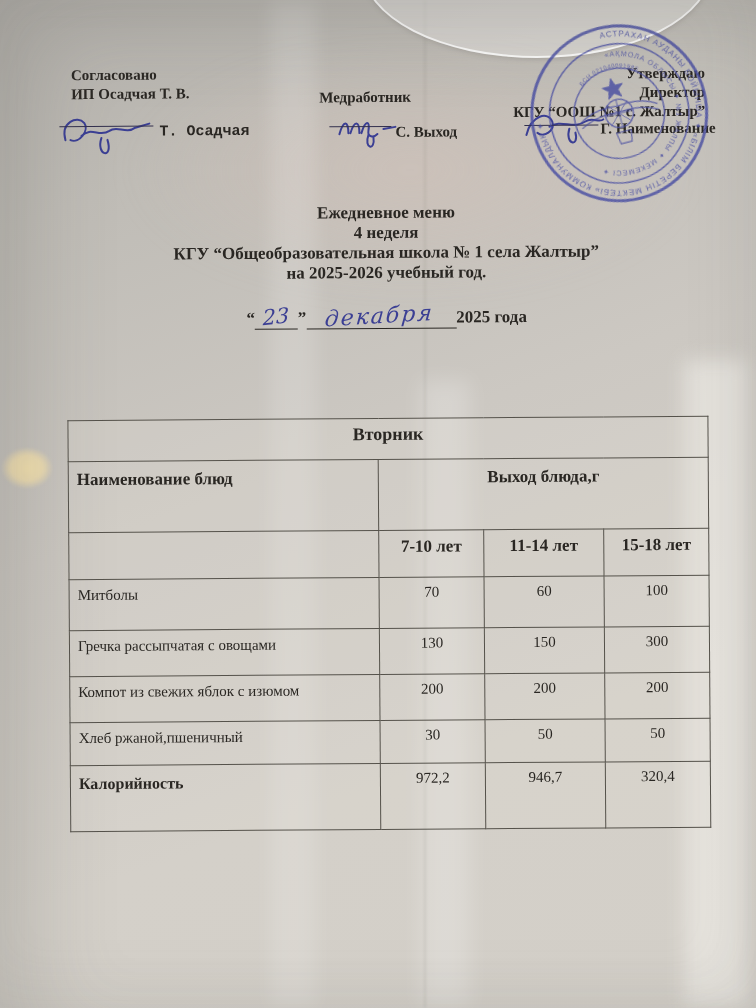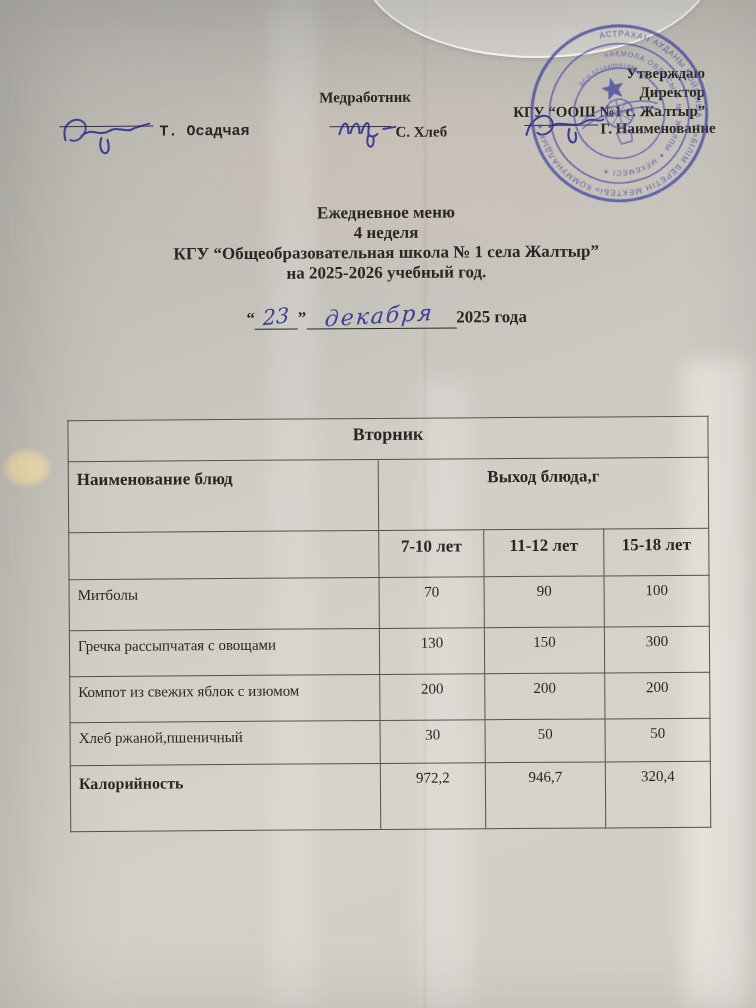--- a/index.html
+++ b/index.html
@@ -71,37 +71,41 @@
   <div class="overlay tint-pink"></div>
   <div class="overlay streak1"></div>
   <div class="overlay streak2"></div>
   <div class="overlay streak3"></div>
   <div class="overlay crease"></div>
   <div class="overlay warm-blob"></div>
   <div class="overlay glass-circle"></div>
 
   <div class="content">
 
+    <div class="approve approve-left">
+      <div>Согласовано</div>
+      <div>ИП Осадчая Т. В.</div>
+    </div>
     <svg class="sig-svg" style="left:60px;top:110px;width:100px;height:48px" viewBox="0 0 100 48">
       <path d="M8,28 C3,10 20,3 27,11 C32,18 22,32 13,28 M24,24 C34,14 42,26 52,19 C60,13 68,23 78,16 L92,12"></path>
       <path d="M44,26 C38,44 56,48 50,28"></path>
     </svg>
     <div class="sig-underline" style="left:62px;top:124px;width:94px;"></div>
     <div class="sig-name" style="left:162px;top:122px;font-family:Liberation Mono, monospace;">Т. Осадчая</div>
 
     <div class="approve approve-mid">
       <div>Медработник</div>
     </div>
     <svg class="sig-svg" style="left:338px;top:110px;width:66px;height:40px" viewBox="0 0 66 40">
       <path d="M4,24 C8,10 13,10 13,23 M15,23 C19,10 24,10 24,23 M26,23 C30,10 35,10 33,21 C32,27 38,28 42,24"></path>
       <path d="M33,25 C28,38 40,42 38,27"></path>
       <path d="M48,19 L60,17"></path>
     </svg>
     <div class="sig-underline" style="left:332px;top:126px;width:62px;"></div>
-    <div class="sig-name" style="left:398px;top:124px;">С. Хлеб</div>
+    <div class="sig-name" style="left:398px;top:124px;">С. Выход</div>
 
     <div class="approve approve-right">
       <div>Утверждаю</div>
       <div>Директор</div>
       <div>КГУ “ООШ №1 с. Жалтыр”</div>
     </div>
     <svg class="sig-svg" style="left:524px;top:108px;width:86px;height:42px" viewBox="0 0 86 42">
       <path d="M5,28 C10,8 27,4 31,15 C34,24 22,31 16,26 M28,20 C40,12 52,23 64,15 C71,10 78,17 82,13"></path>
       <path d="M48,22 C43,38 58,41 54,26"></path>
     </svg>
@@ -158,27 +162,27 @@
           <tr style="height:41px">
         <td colspan="4" class="c-day">Вторник</td>
       </tr>
       <tr style="height:71px">
         <td class="c-h">Наименование блюд</td>
         <td colspan="3" class="c-hc">Выход блюда,г</td>
       </tr>
       <tr style="height:47px">
         <td></td>
         <td class="c-age">7-10 лет</td>
-        <td class="c-age">11-12 лет</td>
+        <td class="c-age">11-14 лет</td>
         <td class="c-age">15-18 лет</td>
       </tr>
       <tr style="height:51px">
         <td class="c-name">Митболы</td>
         <td class="c-val">70</td>
-        <td class="c-val">90</td>
+        <td class="c-val">60</td>
         <td class="c-val">100</td>
       </tr>
       <tr style="height:46px">
         <td class="c-name">Гречка рассыпчатая с овощами</td>
         <td class="c-val">130</td>
         <td class="c-val">150</td>
         <td class="c-val">300</td>
       </tr>
       <tr style="height:46px">
         <td class="c-name">Компот из свежих яблок с изюмом</td>

